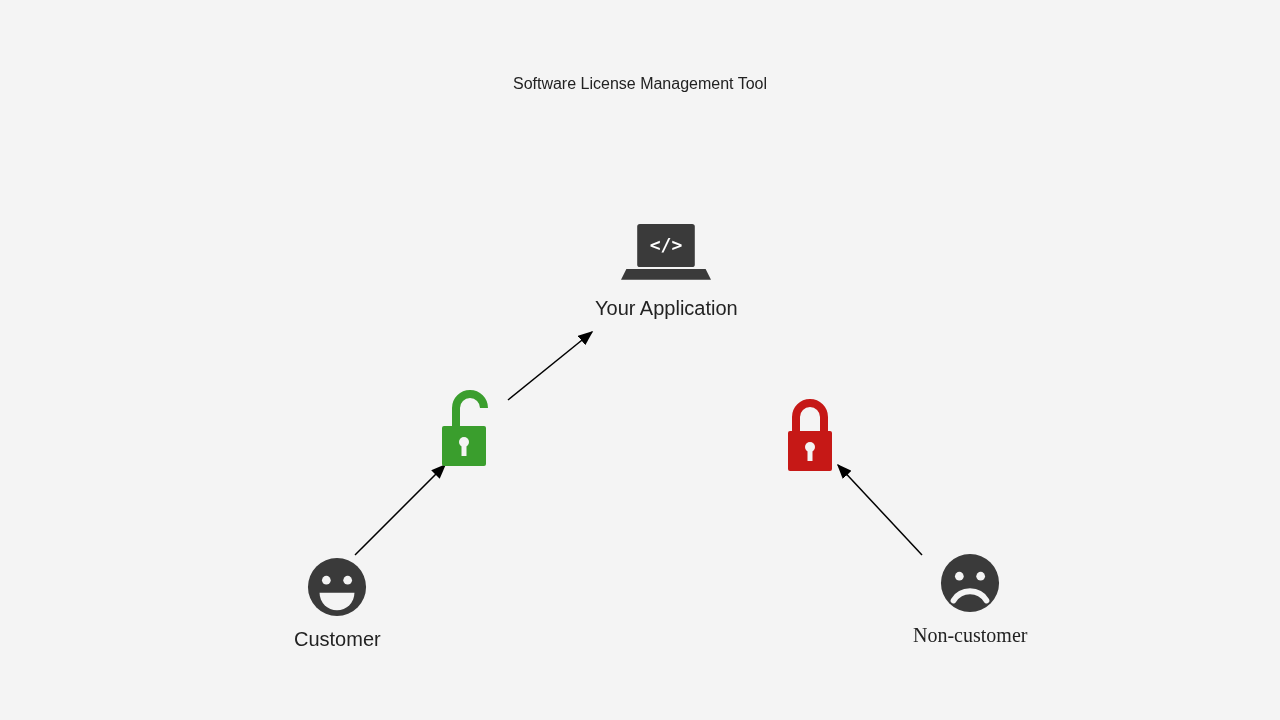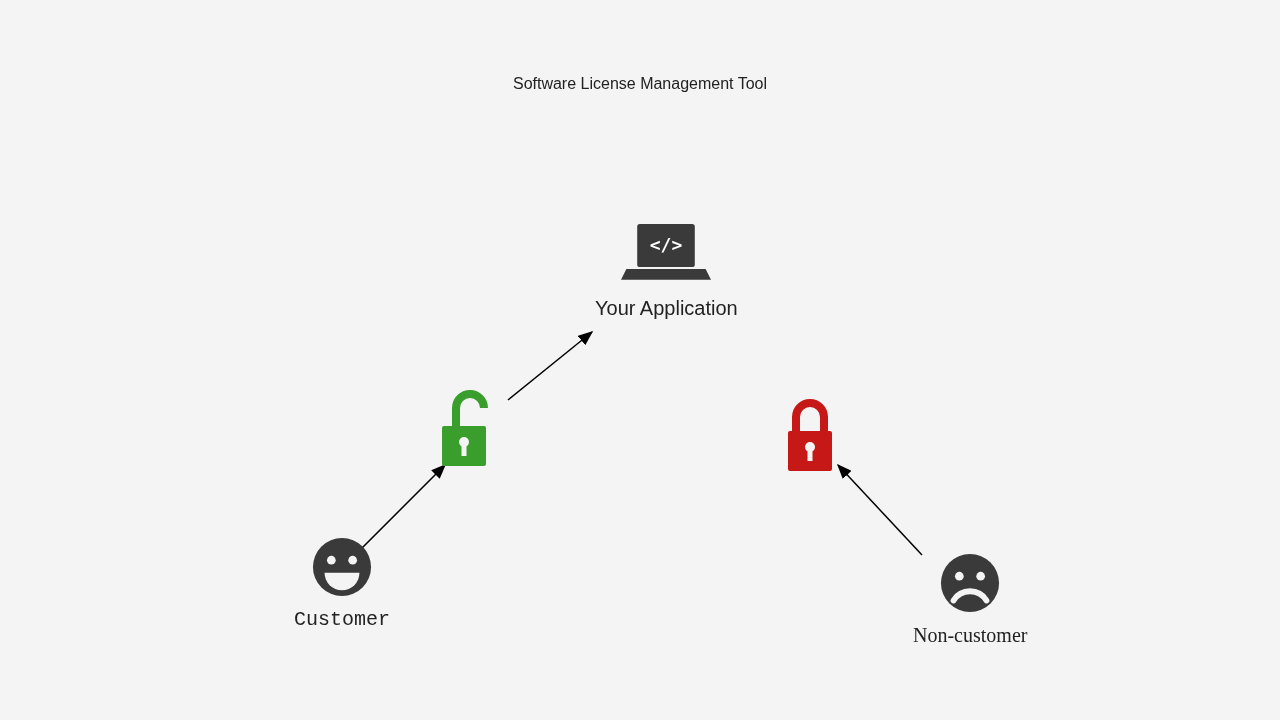--- a/index.html
+++ b/index.html
@@ -85,21 +85,21 @@
 
 <div class="node" style="left: 780px; top: 395px;">
   <svg class="lock-icon" viewBox="0 0 60 80">
     <path d="M 16 38 L 16 22 A 14 14 0 0 1 44 22 L 44 38" stroke="#c61816" stroke-width="8" fill="none"></path>
     <rect x="8" y="36" width="44" height="40" rx="2" fill="#c61816"></rect>
     <circle cx="30" cy="52" r="5" fill="#f4f4f4"></circle>
     <rect x="27.5" y="54" width="5" height="12" fill="#f4f4f4"></rect>
   </svg>
 </div>
 
-<div class="node" style="left: 294px; top: 536px; font-family: Liberation Mono, monospace;">
+<div class="node" style="left: 294px; top: 556px;">
   <svg class="face-icon" viewBox="0 0 64 64">
     <circle cx="32" cy="32" r="30" fill="#3a3a3a"></circle>
     <circle cx="21" cy="25" r="4.5" fill="#f4f4f4"></circle>
     <circle cx="43" cy="25" r="4.5" fill="#f4f4f4"></circle>
     <path d="M 14 38 A 18 18 0 0 0 50 38 Z" fill="#f4f4f4"></path>
   </svg>
   <div class="node-label">Customer</div>
 </div>
 
 <div class="node" style="left: 913px; top: 552px; font-family: Liberation Serif, serif;">

